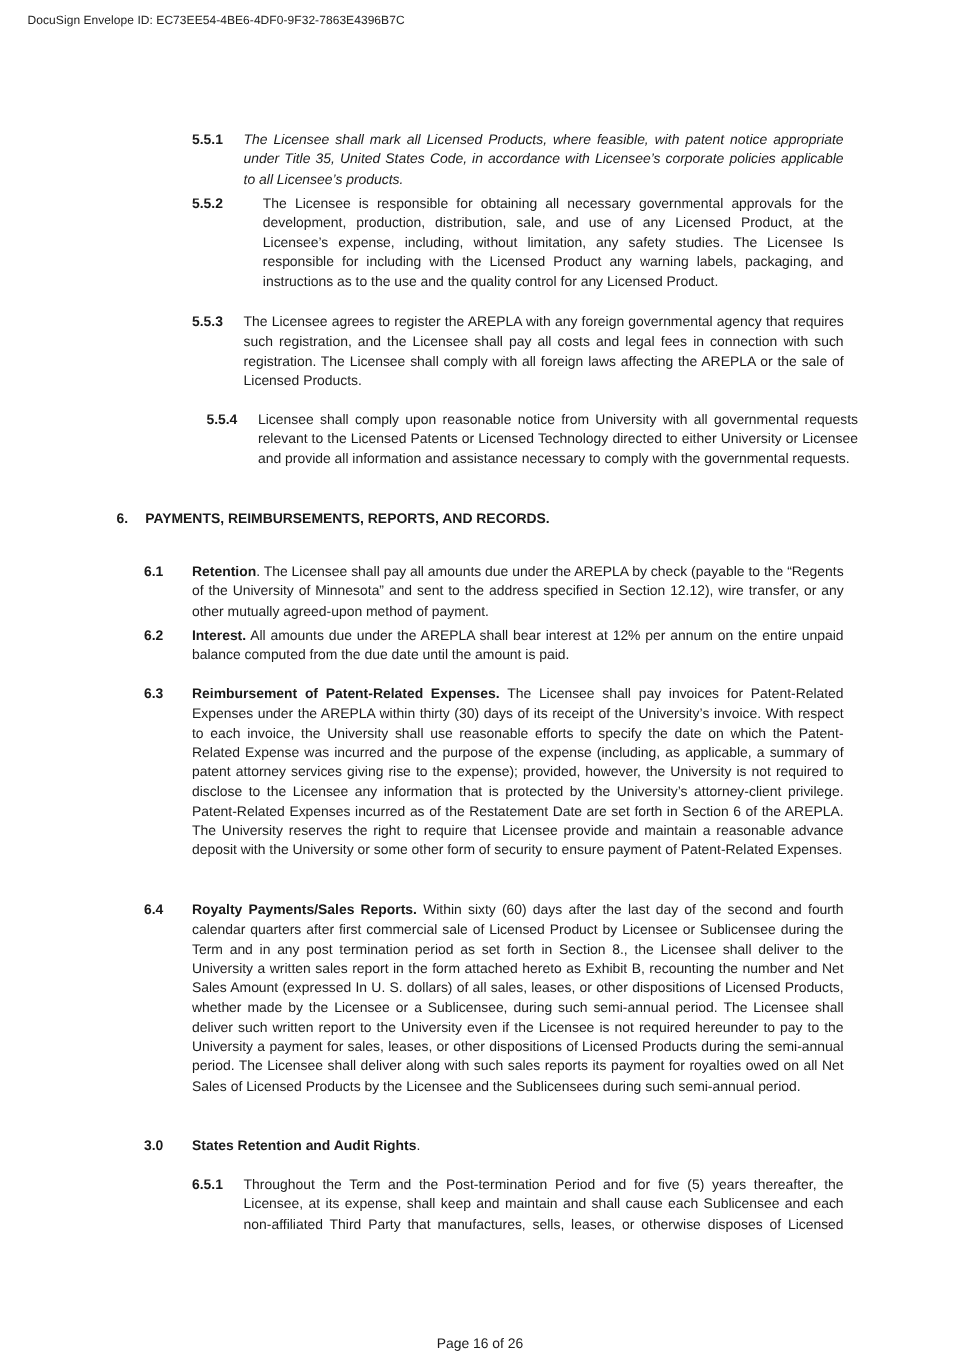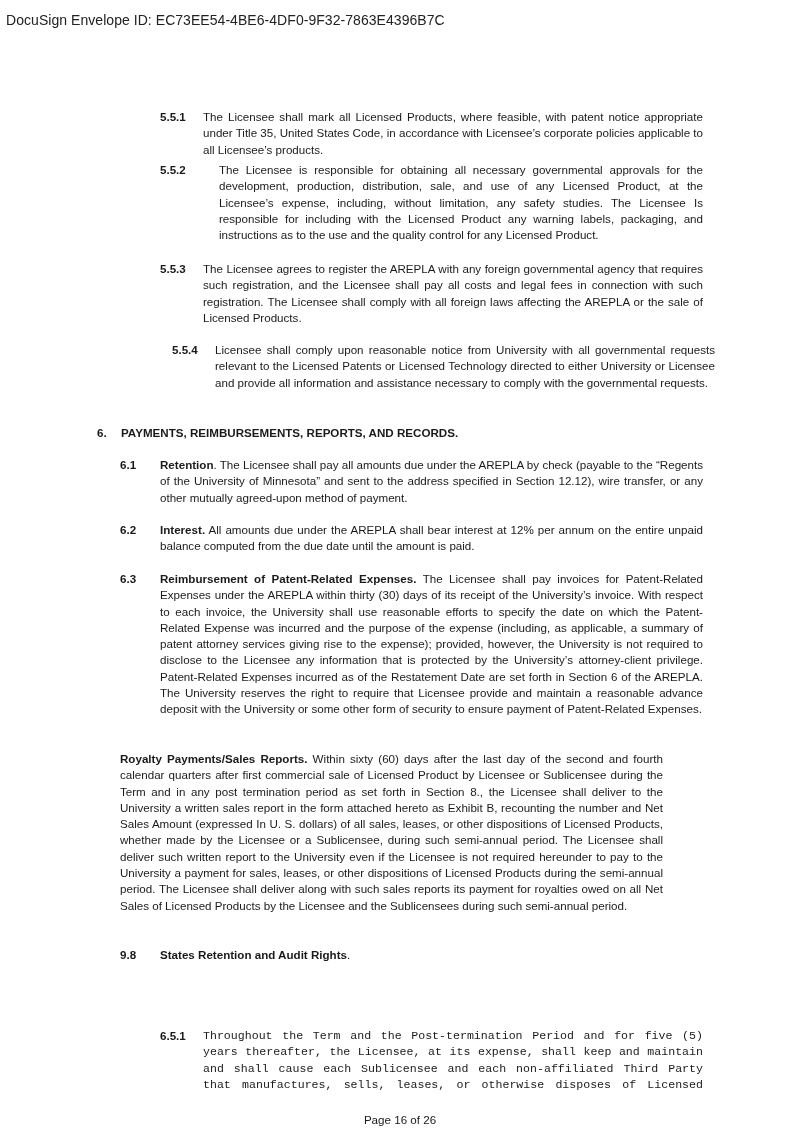--- a/index.html
+++ b/index.html
@@ -1,39 +1,39 @@
 <!DOCTYPE html>
 <html><head>
 <meta charset="utf-8">
 <style>
   html, body { margin: 0; padding: 0; background: #ffffff; }
   body { width: 800px; height: 1131px; position: relative; overflow: hidden;
          font-family: "Liberation Sans", sans-serif; color: #111; }
-  .envelope { position: absolute; left: 6px; top: 12px; font-size: 14px;
+  .envelope { position: absolute; left: 23px; top: 12px; font-size: 10px;
               font-family: "Liberation Sans", sans-serif; color: #222; letter-spacing: 0.05px; }
   .page { position: absolute; left: 0; top: 0; width: 800px; }
   .doc { font-family: "Liberation Sans", sans-serif; font-size: 11.6px; line-height: 16.3px; color: #1a1a1a; }
   .item { position: absolute; display: flex; }
   .num { font-weight: bold; flex: 0 0 auto; }
   .txt { text-align: justify; text-align-last: left; }
   .txt b { font-weight: bold; }
   .h6 { position: absolute; left: 97px; top: 425px; font-weight: bold; display: flex; }
   .h6 .num { width: 24px; }
   .pagenum { position: absolute; top: 1068px; left: 0; width: 800px; text-align: center; font-size: 11.6px; margin-top: 44px; }
 </style>
 </head>
 <body>
 
 <div class="envelope">DocuSign Envelope ID: EC73EE54-4BE6-4DF0-9F32-7863E4396B7C</div>
 
 <div class="page doc">
 
   <div class="item" style="left:160px; top:97px; width:543px;margin-top:12px;">
     <span class="num" style="width:43px;">5.5.1</span>
-    <span class="txt" style="width:500px;">The Licensee shall mark all Licensed Products, where feasible, with patent notice appropriate under Title 35, United States Code, in accordance with Licensee’s corporate policies applicable to all Licensee’s products.</span>
+    <span class="txt" style="width:500px;font-style:italic;">The Licensee shall mark all Licensed Products, where feasible, with patent notice appropriate under Title 35, United States Code, in accordance with Licensee’s corporate policies applicable to all Licensee’s products.</span>
   </div>
 
   <div class="item" style="left:160px; top:162px; width:543px;gap:16px;">
     <span class="num" style="width:43px;">5.5.2</span>
     <span class="txt" style="width:500px;">The Licensee is responsible for obtaining all necessary governmental approvals for the development, production, distribution, sale, and use of any Licensed Product, at the Licensee’s expense, including, without limitation, any safety studies. The Licensee Is responsible for including with the Licensed Product any warning labels, packaging, and instructions as to the use and the quality control for any Licensed Product.</span>
   </div>
 
   <div class="item" style="left:160px; top:261px; width:543px;">
     <span class="num" style="width:43px;">5.5.3</span>
     <span class="txt" style="width:500px;">The Licensee agrees to register the AREPLA with any foreign governmental agency that requires such registration, and the Licensee shall pay all costs and legal fees in connection with such registration. The Licensee shall comply with all foreign laws affecting the AREPLA or the sale of Licensed Products.</span>
@@ -42,43 +42,44 @@
   <div class="item" style="left:172px; top:342px; width:543px;">
     <span class="num" style="width:43px;">5.5.4</span>
     <span class="txt" style="width:500px;">Licensee shall comply upon reasonable notice from University with all governmental requests relevant to the Licensed Patents or Licensed Technology directed to either University or Licensee and provide all information and assistance necessary to comply with the governmental requests.</span>
   </div>
 
   <div class="h6">
     <span class="num">6.</span>
     <span>PAYMENTS, REIMBURSEMENTS, REPORTS, AND RECORDS.</span>
   </div>
 
-  <div class="item" style="left:120px; top:457px; width:583px;">
+  <div class="item" style="left:120px; top:469px; width:583px;">
     <span class="num" style="width:40px;">6.1</span>
     <span class="txt" style="width:543px;"><b>Retention</b><span>. The Licensee shall pay all amounts due under the AREPLA by check (payable to the “Regents of the University of Minnesota” and sent to the address specified in Section 12.12), wire transfer, or any other mutually agreed-upon method of payment.</span></span>
   </div>
 
   <div class="item" style="left:120px; top:522px; width:583px;">
     <span class="num" style="width:40px;">6.2</span>
     <span class="txt" style="width:543px;"><b>Interest.</b><span> All amounts due under the AREPLA shall bear interest at 12% per annum on the entire unpaid balance computed from the due date until the amount is paid.</span></span>
   </div>
 
   <div class="item" style="left:120px; top:571px; width:583px;justify-content:center;">
     <span class="num" style="width:40px;">6.3</span>
     <span class="txt" style="width:543px;"><b>Reimbursement of Patent-Related Expenses.</b><span> The Licensee shall pay invoices for Patent-Related Expenses under the AREPLA within thirty (30) days of its receipt of the University’s invoice. With respect to each invoice, the University shall use reasonable efforts to specify the date on which the Patent-Related Expense was incurred and the purpose of the expense (including, as applicable, a summary of patent attorney services giving rise to the expense); provided, however, the University is not required to disclose to the Licensee any information that is protected by the University’s attorney-client privilege. Patent-Related Expenses incurred as of the Restatement Date are set forth in Section 6 of the AREPLA. The University reserves the right to require that Licensee provide and maintain a reasonable advance deposit with the University or some other form of security to ensure payment of Patent-Related Expenses.</span></span>
   </div>
 
   <div class="item" style="left:120px; top:751px; width:583px;">
+    <span class="num" style="width:40px;">6.4</span>
     <span class="txt" style="width:543px;"><b>Royalty Payments/Sales Reports.</b><span> Within sixty (60) days after the last day of the second and fourth calendar quarters after first commercial sale of Licensed Product by Licensee or Sublicensee during the Term and in any post termination period as set forth in Section 8., the Licensee shall deliver to the University a written sales report in the form attached hereto as Exhibit B, recounting the number and Net Sales Amount (expressed In U. S. dollars) of all sales, leases, or other dispositions of Licensed Products, whether made by the Licensee or a Sublicensee, during such semi-annual period. The Licensee shall deliver such written report to the University even if the Licensee is not required hereunder to pay to the University a payment for sales, leases, or other dispositions of Licensed Products during the semi-annual period. The Licensee shall deliver along with such sales reports its payment for royalties owed on all Net Sales of Licensed Products by the Licensee and the Sublicensees during such semi-annual period.</span></span>
   </div>
 
   <div class="item" style="left:120px; top:947px; width:583px;">
-    <span class="num" style="width:40px;">9.8</span>
+    <span class="num" style="width:40px;">3.0</span>
     <span class="txt" style="width:543px;"><b>States Retention and Audit Rights</b><span>.</span></span>
   </div>
 
-  <div class="item" style="left:160px; top:980px; width:543px;margin-top:48px;">
+  <div class="item" style="left:160px; top:980px; width:543px;">
     <span class="num" style="width:43px;">6.5.1</span>
-    <span class="txt" style="width:500px; text-align-last: justify; font-family: Liberation Mono, monospace;">Throughout the Term and the Post-termination Period and for five (5) years thereafter, the Licensee, at its expense, shall keep and maintain and shall cause each Sublicensee and each non-affiliated Third Party that manufactures, sells, leases, or otherwise disposes of Licensed</span>
+    <span class="txt" style="width:500px; text-align-last: justify;">Throughout the Term and the Post-termination Period and for five (5) years thereafter, the Licensee, at its expense, shall keep and maintain and shall cause each Sublicensee and each non-affiliated Third Party that manufactures, sells, leases, or otherwise disposes of Licensed</span>
   </div>
 
   <div class="pagenum">Page 16 of 26</div>
 </div>
 
 </body></html>

